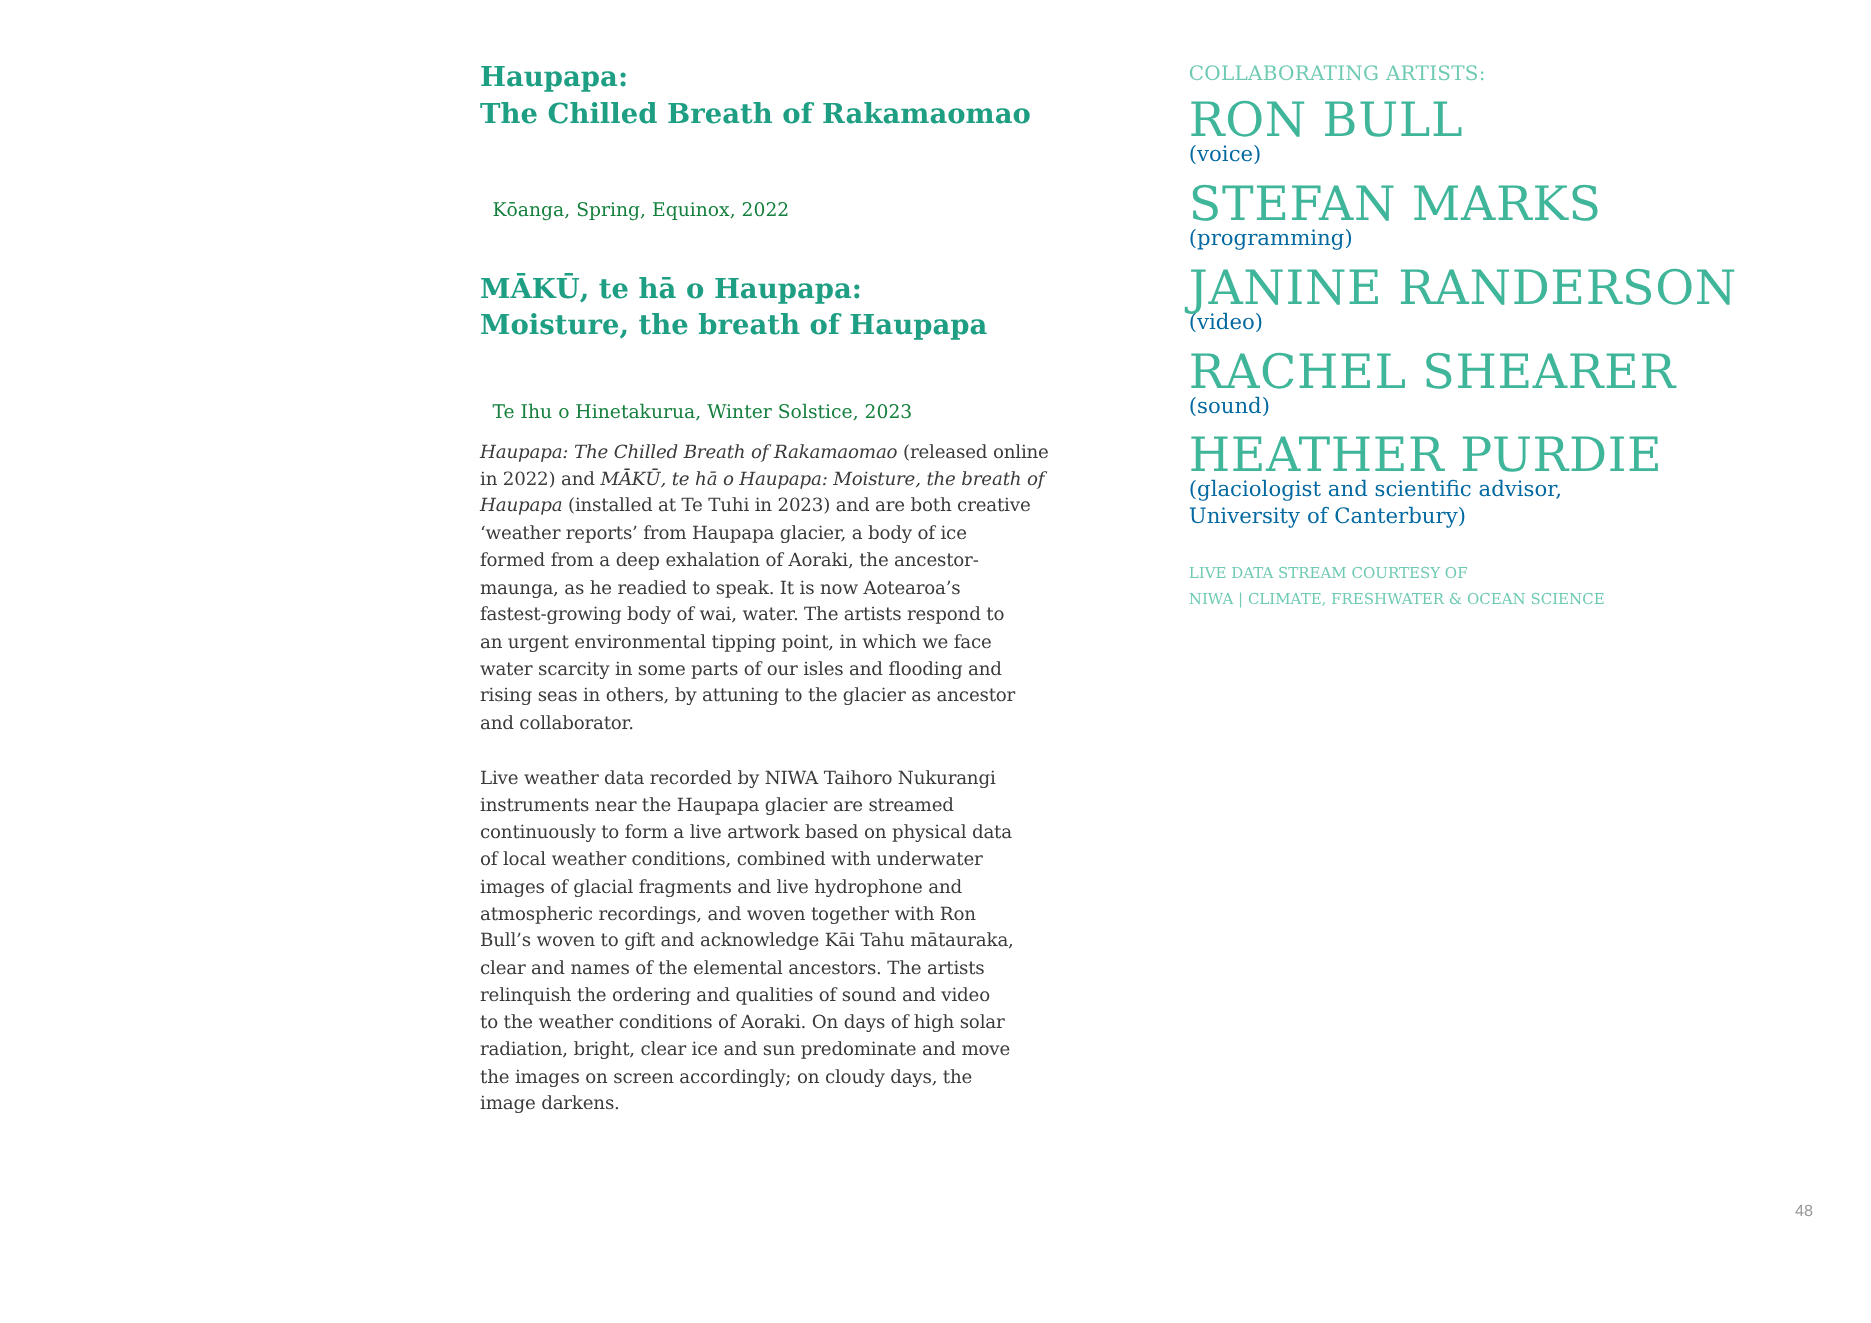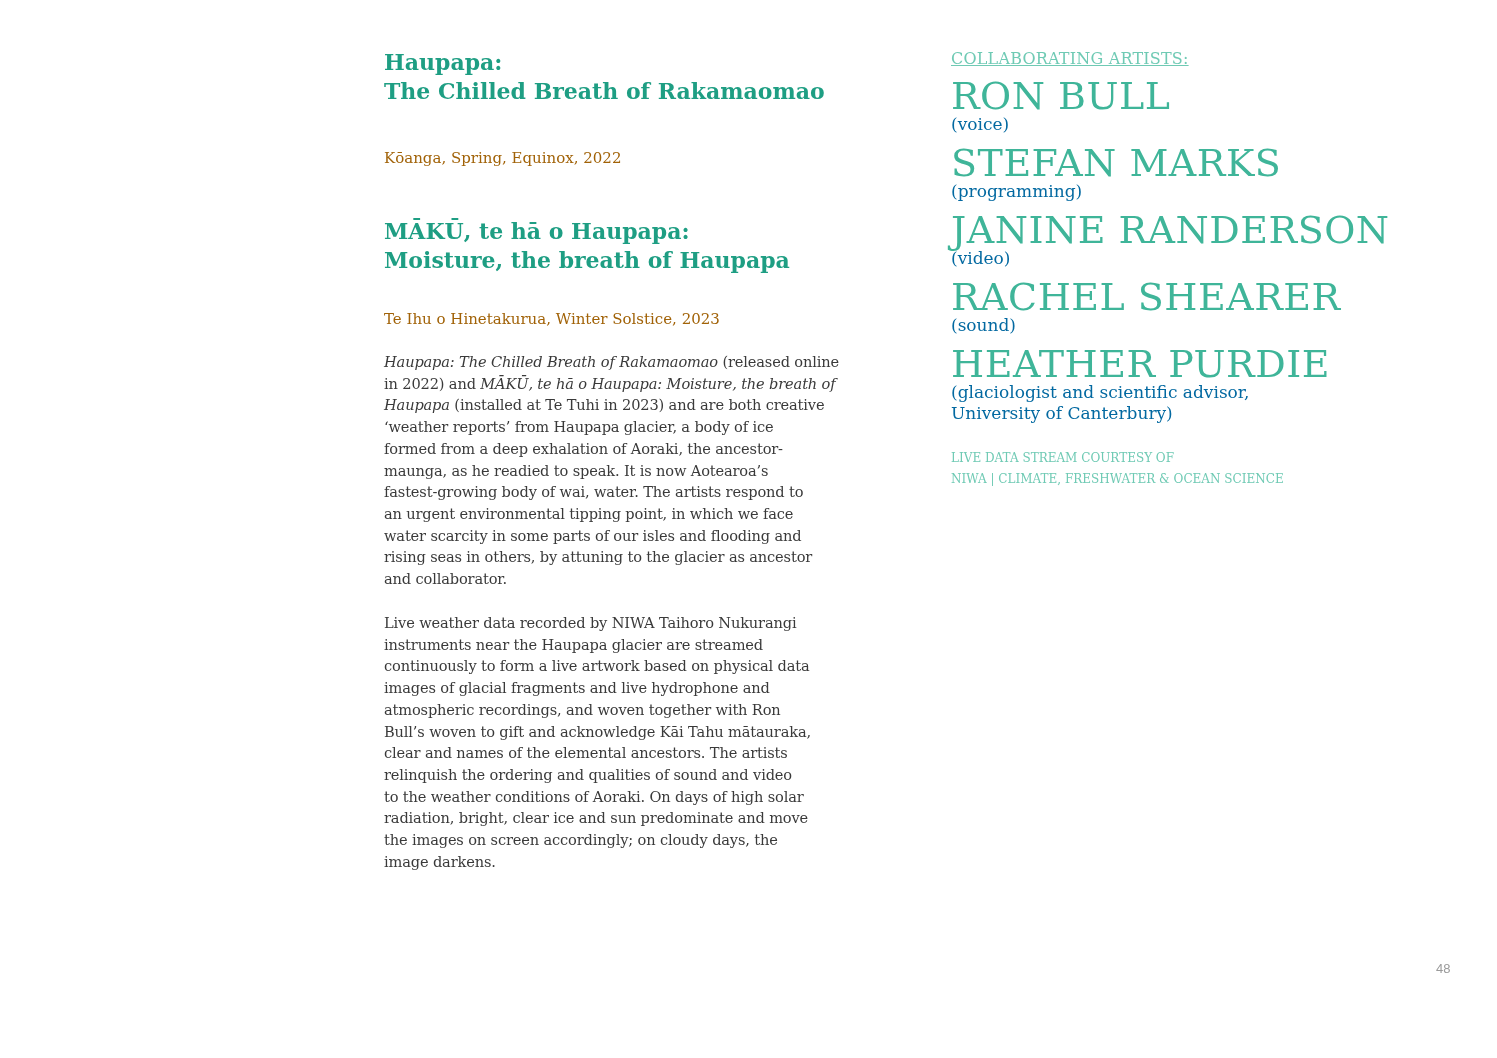--- a/index.html
+++ b/index.html
@@ -22,24 +22,24 @@
     .title-block {
       font-family: "DejaVu Serif", serif;
       color: #1e9e83;
       font-size: 22px;
       line-height: 29px;
       margin: 0;
     }
     .title-block span { display: block; }
     .date-line {
       font-family: "DejaVu Serif", serif;
-      color: #a16207;
+      color: #15803d;
       font-size: 15px;
       line-height: 20px;
-      margin: 0;
+      margin: 10px;
     }
     #title1 { position: absolute; top: 2px; left: 0; }
     #date1 { position: absolute; top: 102px; left: 0; }
     #title2 { position: absolute; top: 171px; left: 0; }
     #date2 { position: absolute; top: 263px; left: 0; }
     .body-text {
       font-family: "DejaVu Serif", serif;
       color: #3a3a3a;
       font-size: 14.6px;
       line-height: 21.7px;
@@ -60,21 +60,20 @@
       color: #5cc6ad;
       font-family: "DejaVu Serif", serif;
     }
     .collab-heading {
       font-size: 16px;
       font-weight: 300;
       letter-spacing: 0.2px;
       line-height: 22px;
       margin: 0 0 6px 0;
       color: #6fcab4;
-      text-decoration: underline;
     }
     .artist {
       margin: 0 0 8px 0;
     }
     .artist-name {
       display: block;
       font-size: 38px;
       line-height: 40px;
       font-weight: normal;
       color: #3fb599;
@@ -131,20 +130,21 @@
     <span class="line">an urgent environmental tipping point, in which we face</span>
     <span class="line">water scarcity in some parts of our isles and flooding and</span>
     <span class="line">rising seas in others, by attuning to the glacier as ancestor</span>
     <span class="line">and collaborator.</span>
   </p>
 
   <p class="body-text" id="para2">
     <span class="line">Live weather data recorded by NIWA Taihoro Nukurangi</span>
     <span class="line">instruments near the Haupapa glacier are streamed</span>
     <span class="line">continuously to form a live artwork based on physical data</span>
+    <span class="line">of local weather conditions, combined with underwater</span>
     <span class="line">images of glacial fragments and live hydrophone and</span>
     <span class="line">atmospheric recordings, and woven together with Ron</span>
     <span class="line">Bull’s woven to gift and acknowledge Kāi Tahu mātauraka,</span>
     <span class="line">clear and names of the elemental ancestors. The artists</span>
     <span class="line">relinquish the ordering and qualities of sound and video</span>
     <span class="line">to the weather conditions of Aoraki. On days of high solar</span>
     <span class="line">radiation, bright, clear ice and sun predominate and move</span>
     <span class="line">the images on screen accordingly; on cloudy days, the</span>
     <span class="line">image darkens.</span>
   </p>

